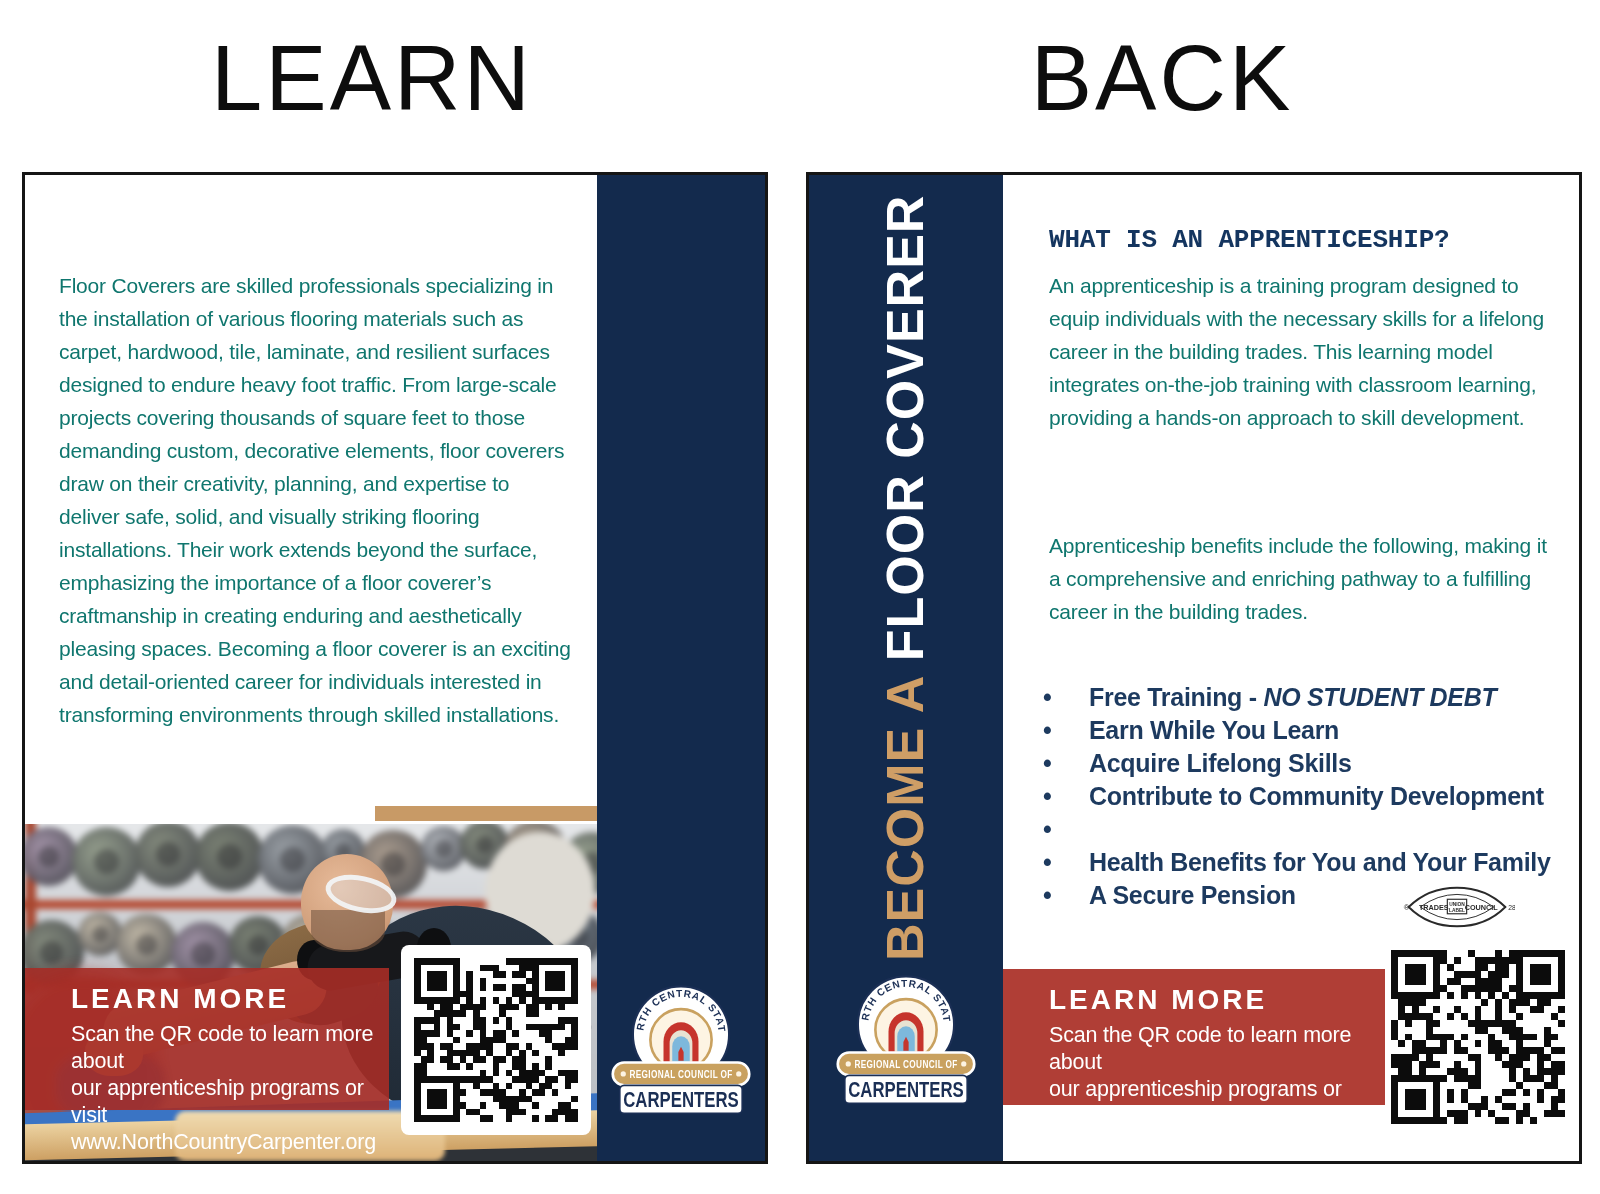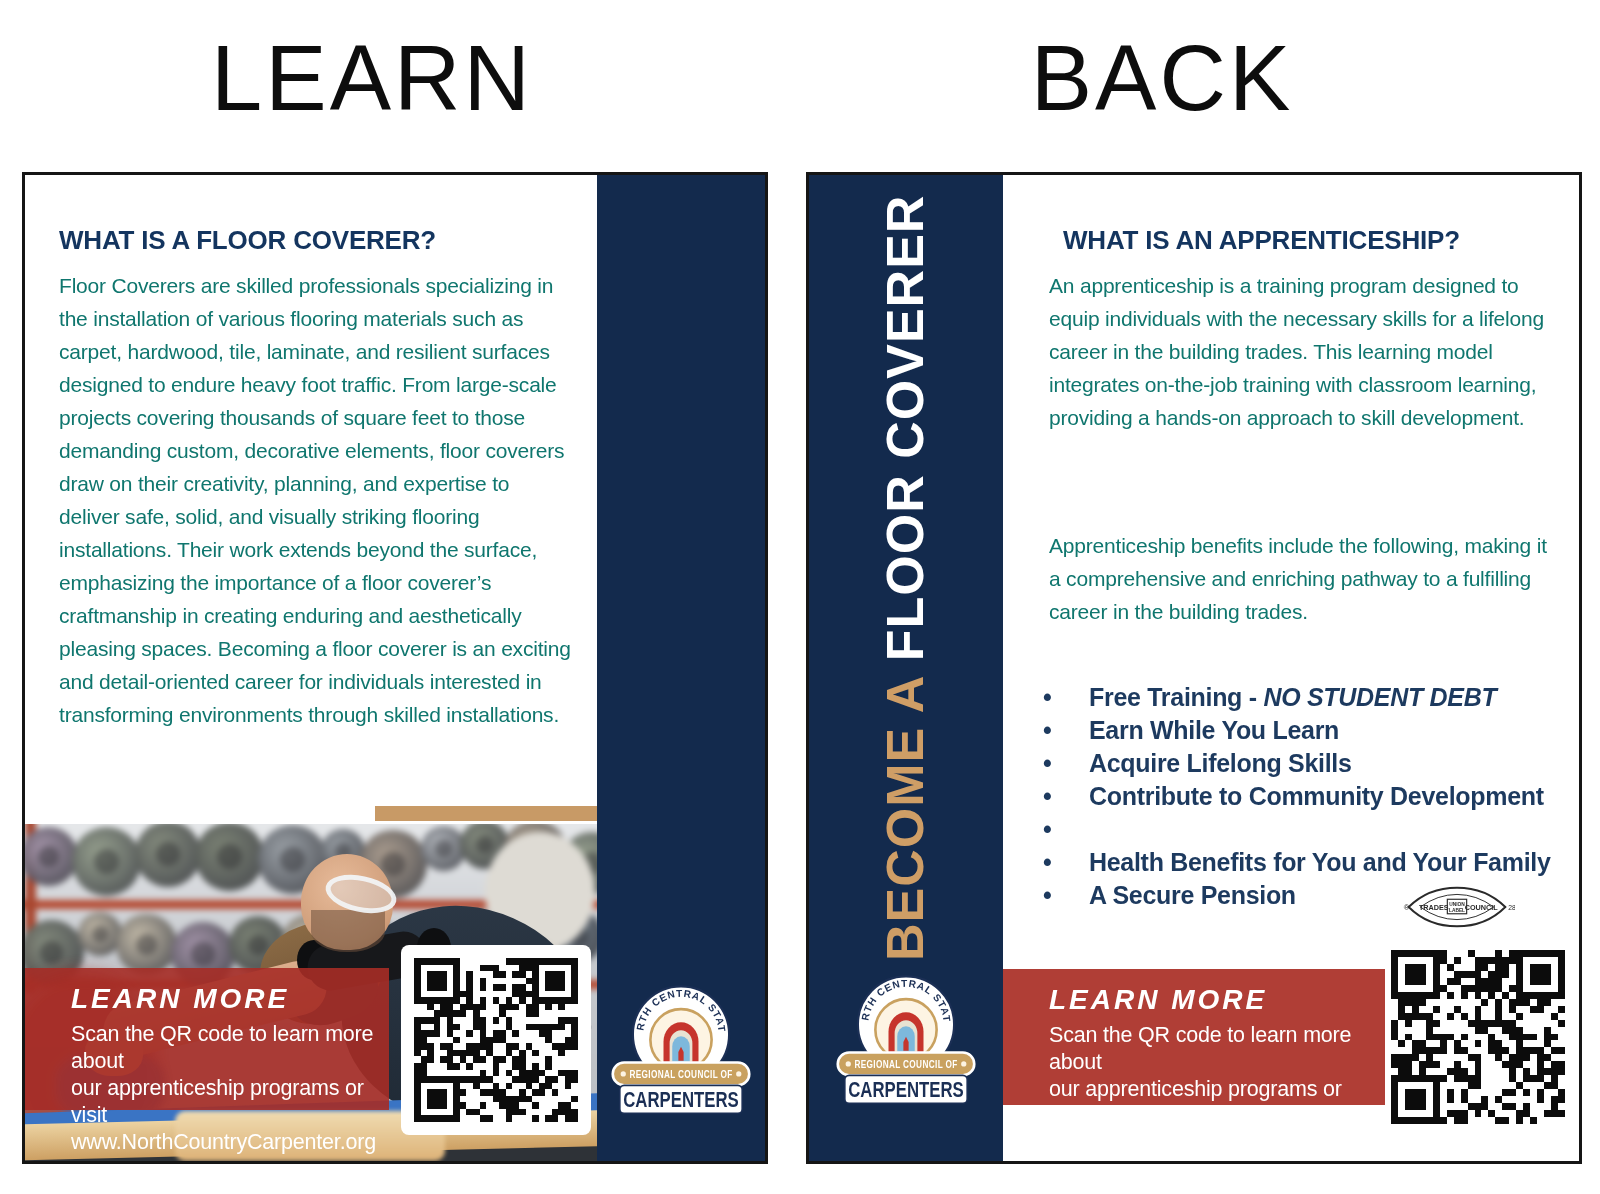--- a/index.html
+++ b/index.html
@@ -30,35 +30,35 @@
 
   .h1{position:absolute;font-size:26px;font-weight:bold;color:#14355f;letter-spacing:-0.2px;}
   .bodytext{position:absolute;font-size:21px;line-height:33px;color:#0f766e;letter-spacing:-0.2px;}
 
   
   #front-h1{left:34px;top:50px;}
   #front-body{left:34px;top:94px;width:516px;}
 
   
   .back-content{position:absolute;left:194px;top:0;right:0;bottom:0;}
-  #back-h1a{left:60px;top:50px;}
+  #back-h1a{left:46px;top:50px;font-family:Liberation Mono, monospace;}
   #back-p1{left:46px;top:94px;width:505px;}
   #back-h1b{left:46px;top:312px;}
   #back-p2{left:46px;top:354px;width:505px;}
   #back-bullets{position:absolute;left:40px;top:506px;width:520px;margin:0;padding:0;list-style:none;}
   #back-bullets li{display:flex;font-size:25px;font-weight:bold;color:#1d3a5f;line-height:33px;letter-spacing:-0.3px;}
   #back-bullets .dot{width:46px;flex:0 0 46px;}
   #back-bullets em{font-style:italic;font-weight:bold;}
 
   
   .learnbox{position:absolute;color:#fff;}
   #front-learnbox{left:0;top:793px;width:364px;height:142px;background:rgba(166,44,38,0.9);}
   #back-learnbox{left:0;top:794px;width:382px;height:136px;background:#b03e36;}
   .lm-inner{padding:15px 10px 0 46px;}
-  .lm-title{font-size:28px;font-weight:bold;letter-spacing:3px;margin-bottom:6px;font-style:italic;}
+  .lm-title{font-size:28px;font-weight:bold;letter-spacing:3px;margin-bottom:6px;}
   .lm-line{font-size:21.5px;line-height:27px;letter-spacing:-0.2px;}
 
   
   .qr-panel{position:absolute;background:#fff;}
   #front-qr{left:376px;top:770px;width:190px;height:190px;border-radius:8px;padding:0;}
   #front-qr svg{position:absolute;left:13px;top:13px;}
   #back-qr{left:388px;top:775px;width:174px;height:174px;}
   #back-qr svg{position:absolute;left:0;top:0;}
 
   
@@ -109,21 +109,20 @@
   .logo svg text{font-family:"Liberation Sans",sans-serif;}
 </style>
 </head>
 <body>
 
 <div class="side-label" id="front-label">LEARN</div>
 <div class="side-label" id="back-label">BACK</div>
 
 <div class="card" id="front-card">
 
-  <div class="h1" id="front-h1">WHAT IS A FLOOR COVERER?</div>
   <div class="bodytext" id="front-body">Floor Coverers are skilled professionals specializing in the installation of various flooring materials such as carpet, hardwood, tile, laminate, and resilient surfaces designed to endure heavy foot traffic. From large-scale projects covering thousands of square feet to those demanding custom, decorative elements, floor coverers draw on their creativity, planning, and expertise to deliver safe, solid, and visually striking flooring installations. Their work extends beyond the surface, emphasizing the importance of a floor coverer’s craftmanship in creating enduring and aesthetically pleasing spaces. Becoming a floor coverer is an exciting and detail-oriented career for individuals interested in transforming environments through skilled installations.</div>
 
   <div id="tan-bar"></div>
 
   <div id="photo">
     <div class="ph" id="ph-bg">
       <div class="beam" style="top:86px;"></div>
       <div class="beam" style="top:166px;"></div>
       <div class="post" style="left:10px;top:0;height:180px;"></div>
       <div id="rolls-row1">

